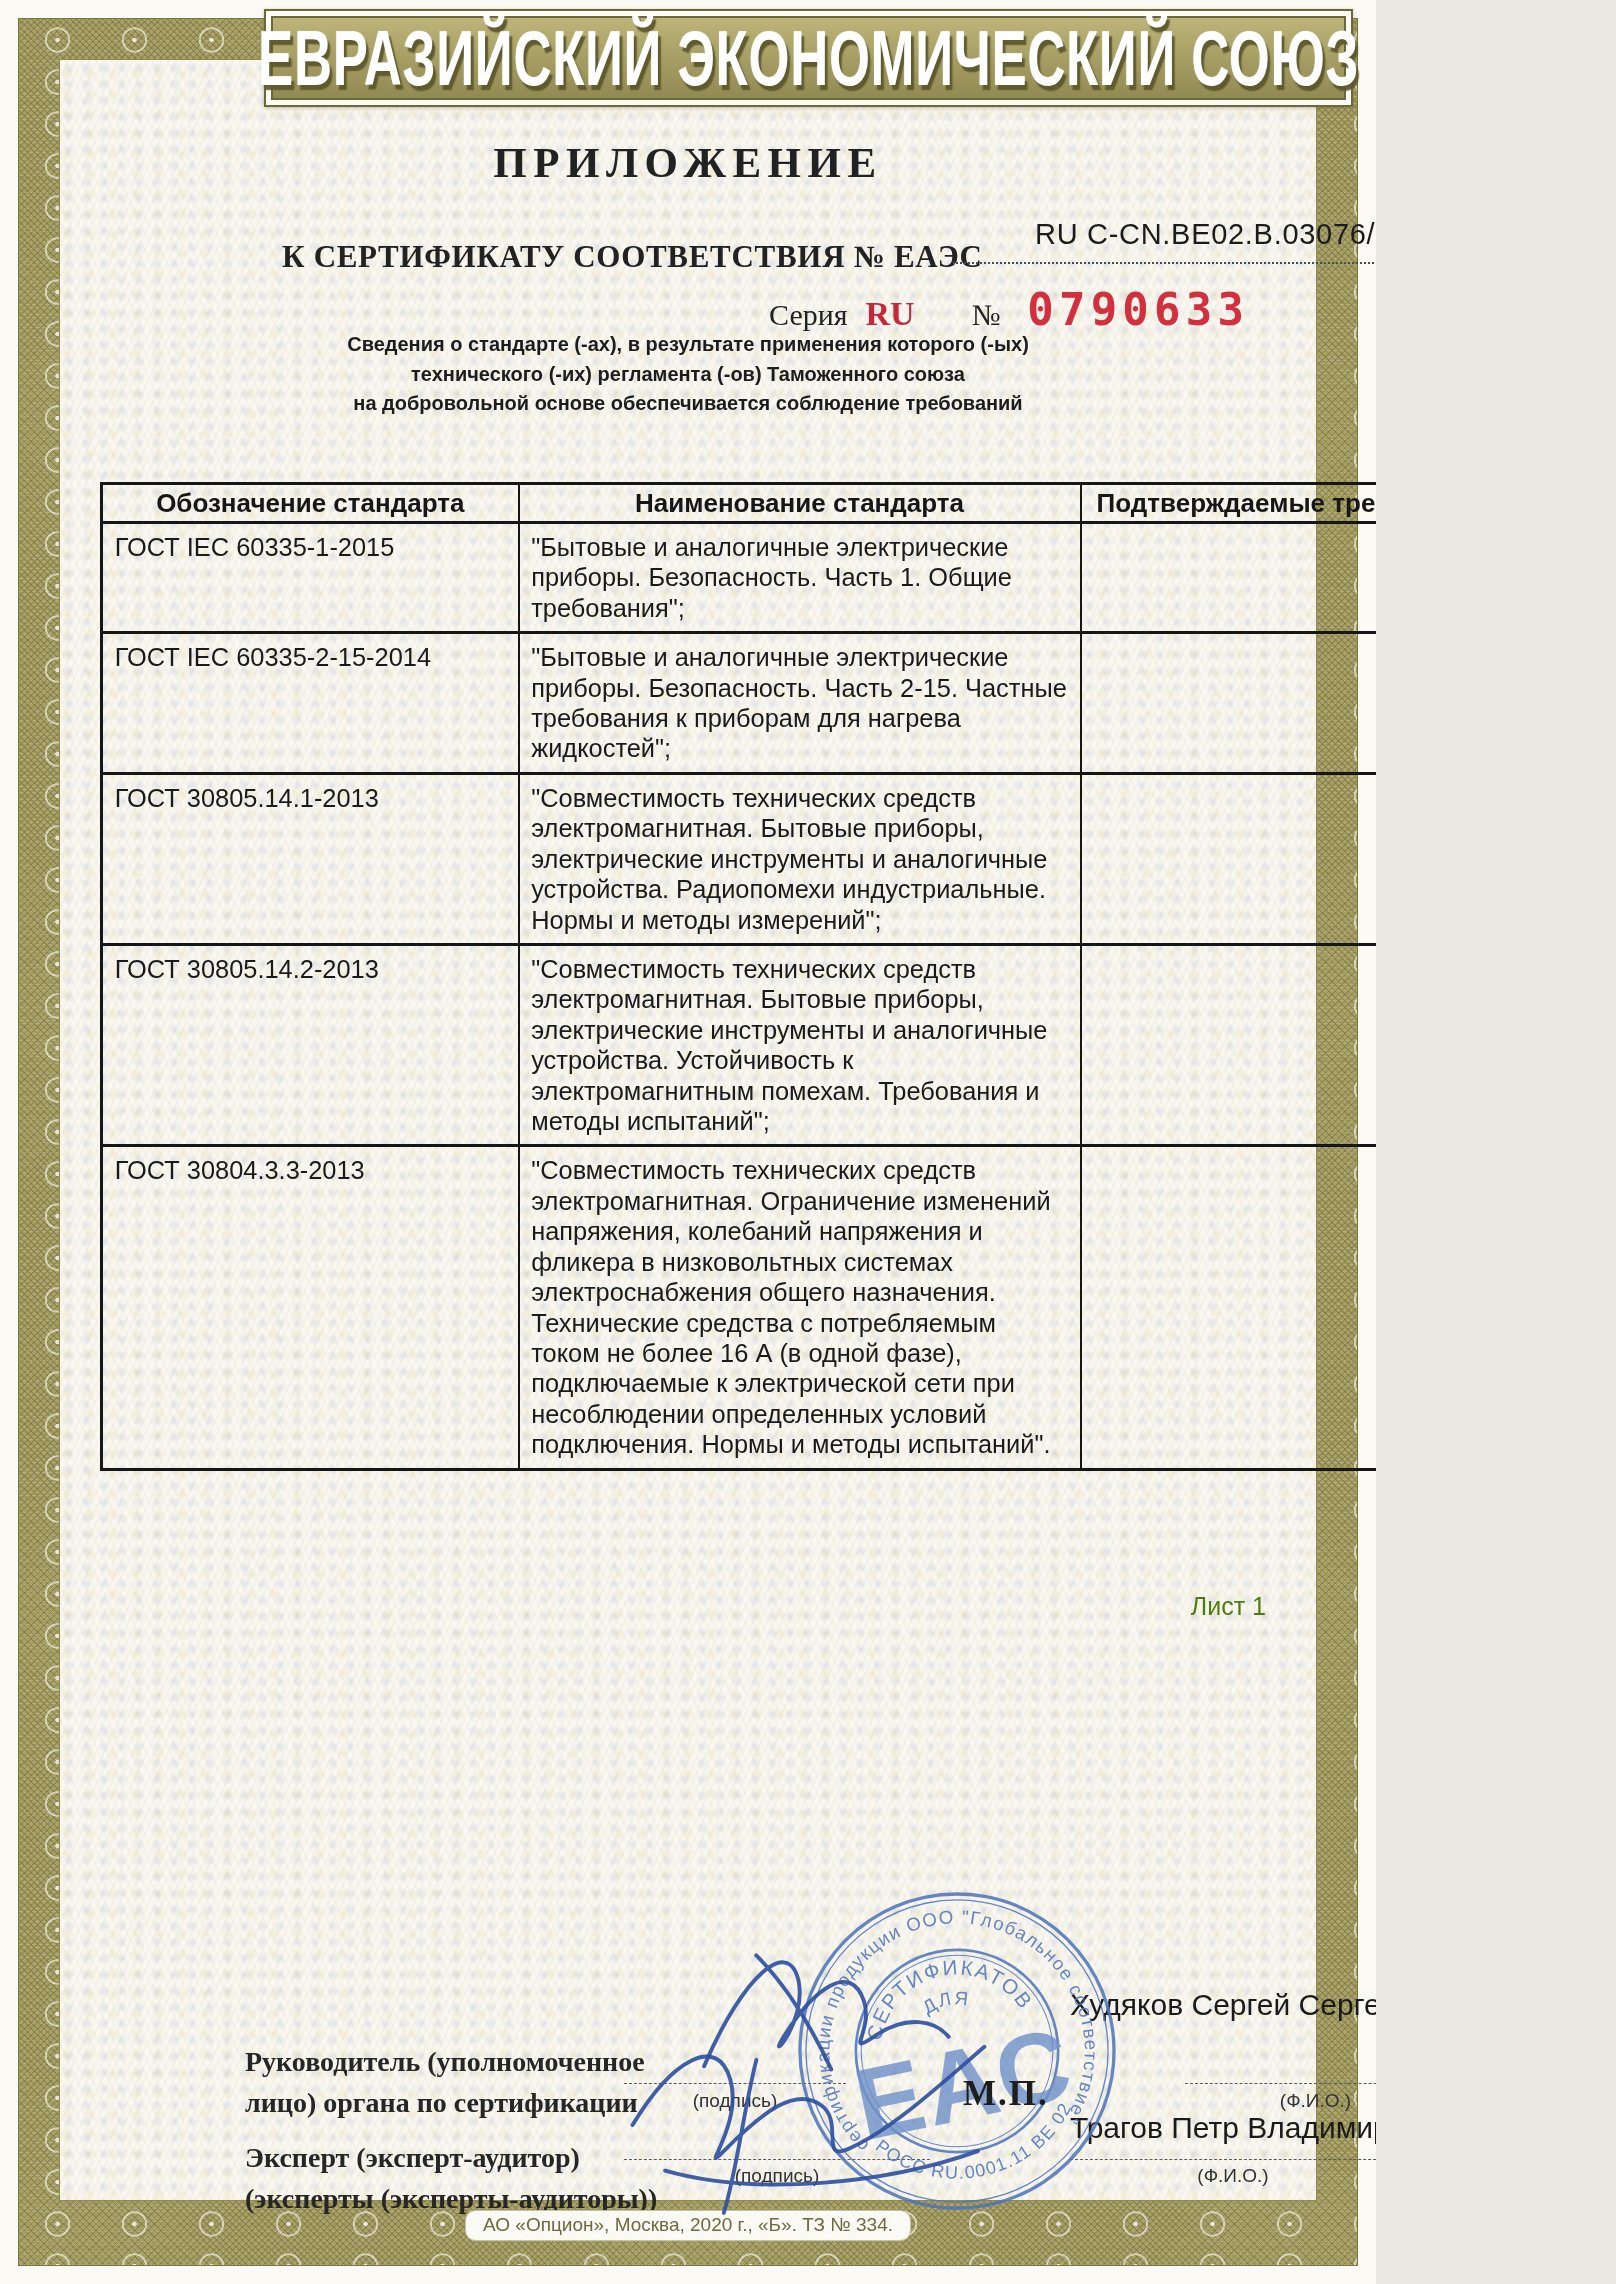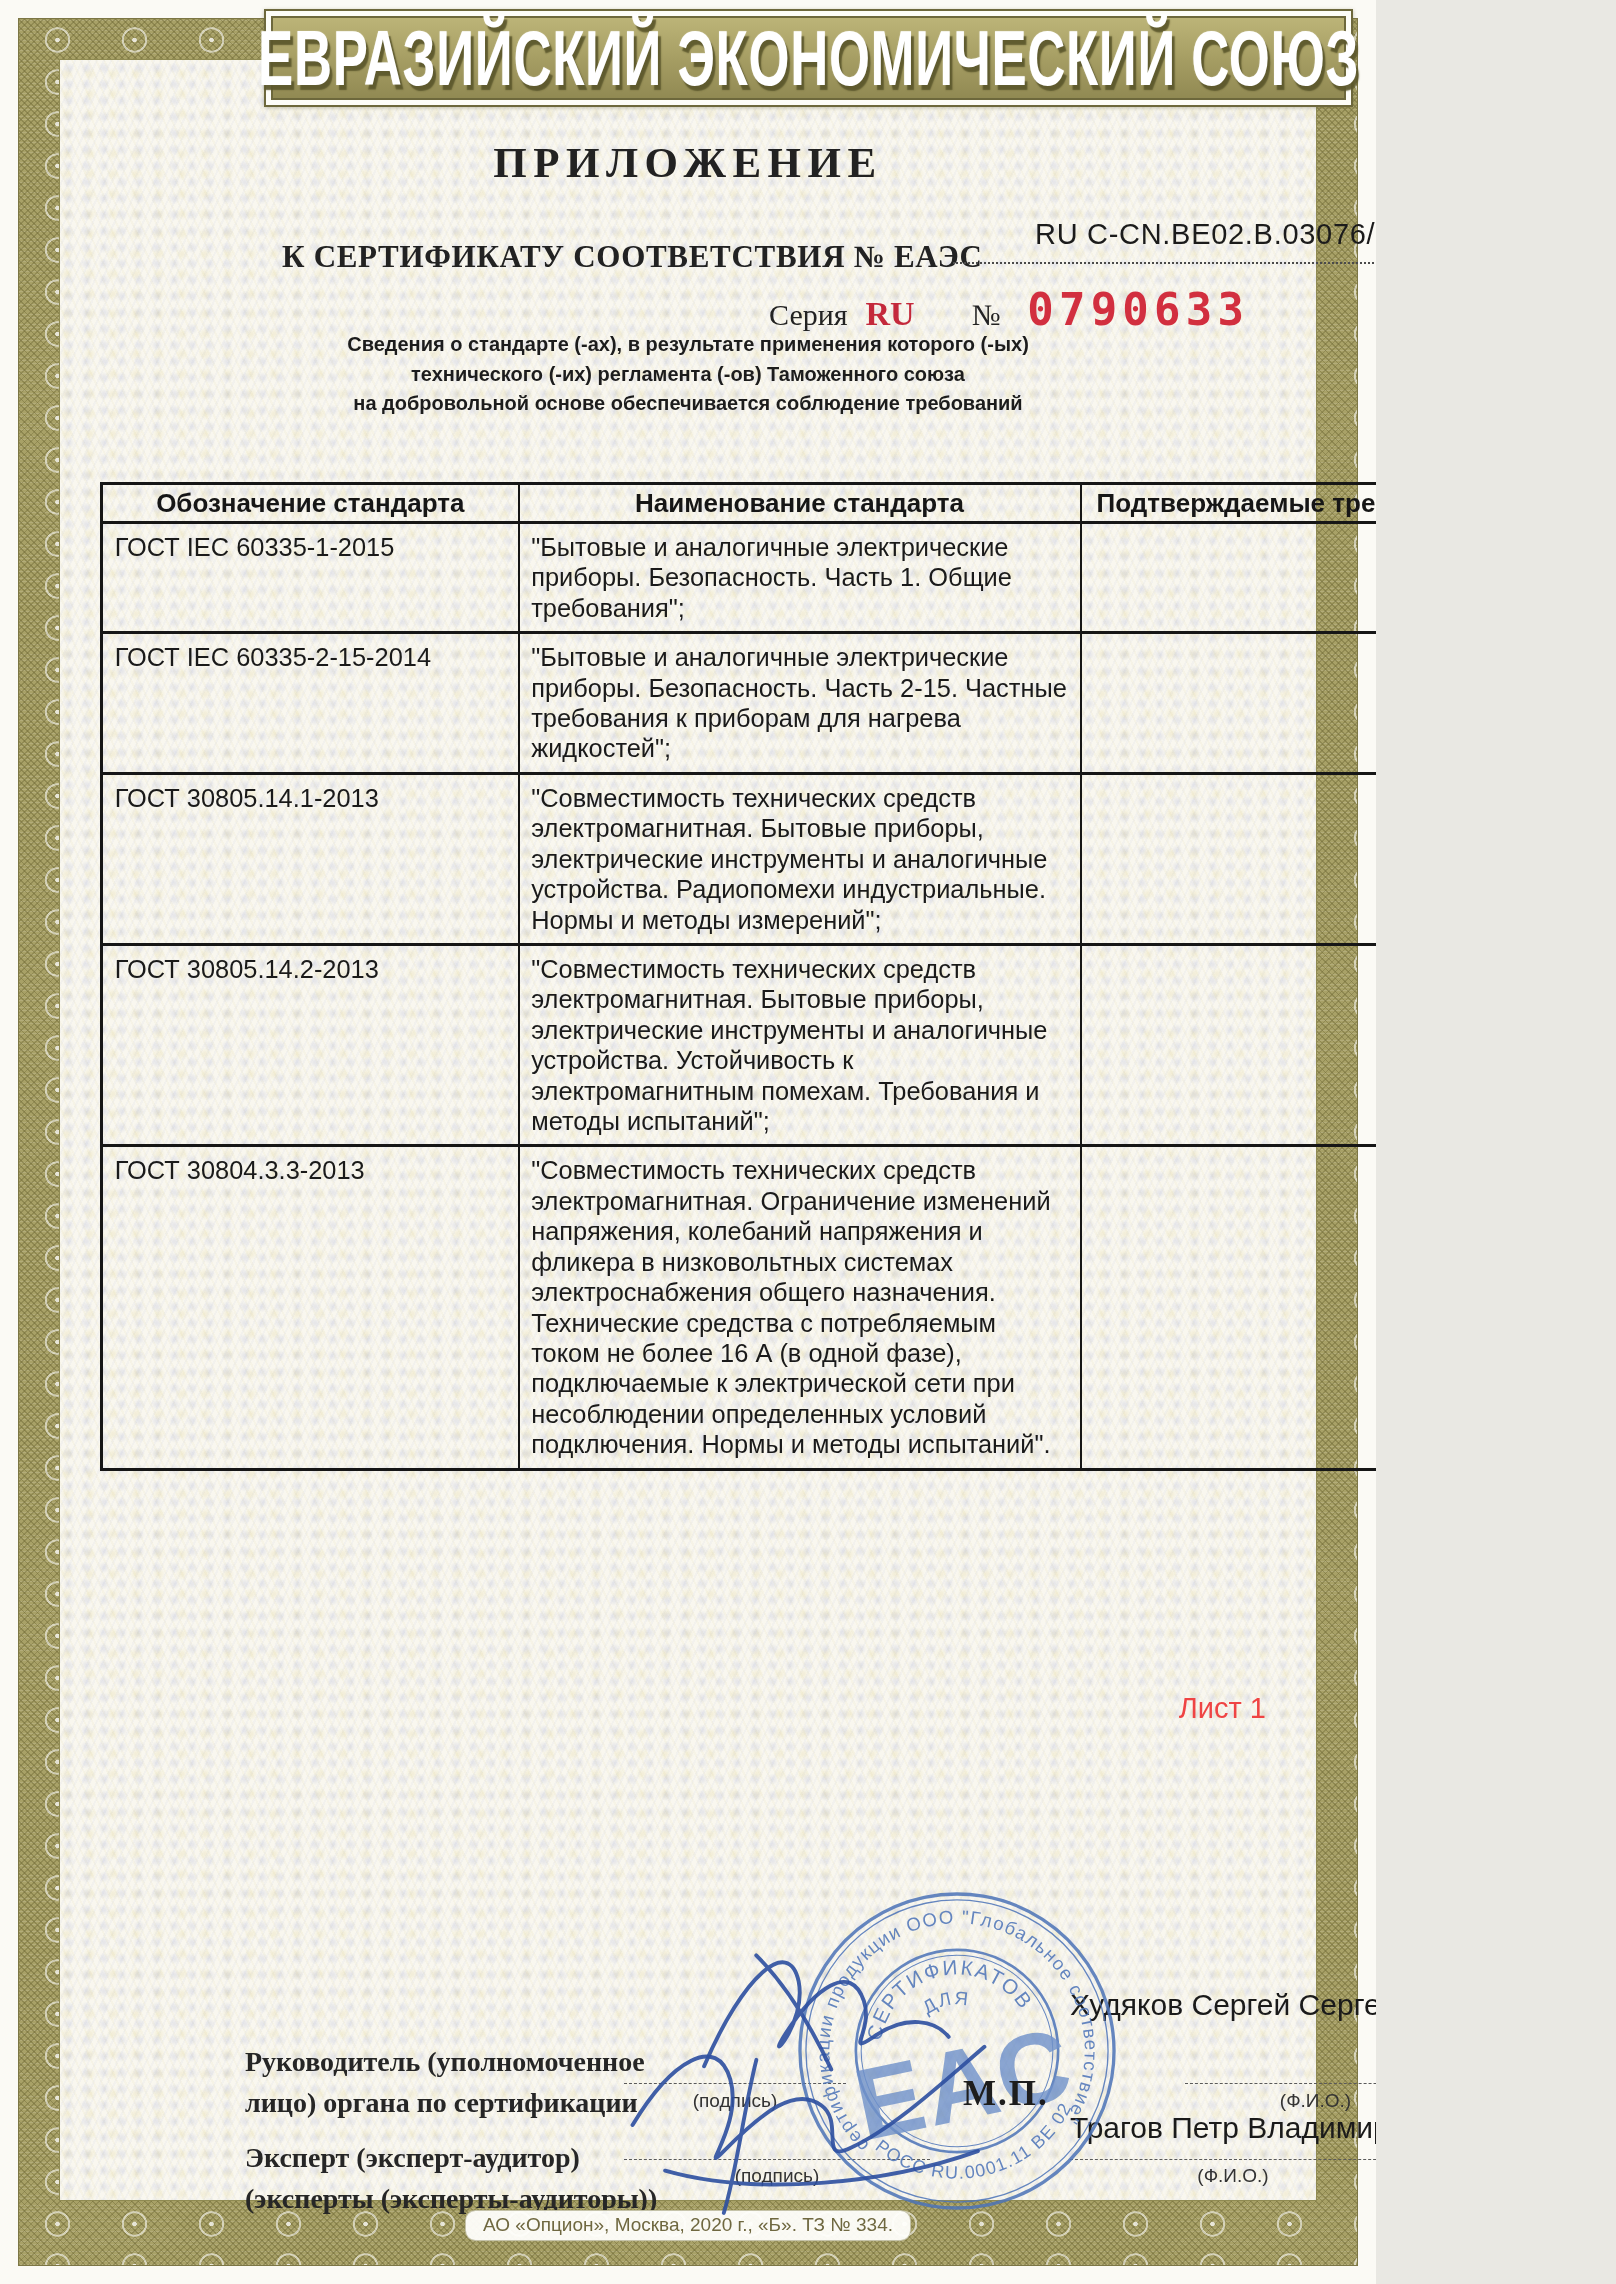--- a/index.html
+++ b/index.html
@@ -55,21 +55,21 @@
     font-weight:bold;font-size:20px;line-height:1.48;color:#1c1c1c;}
   
   table.standards{position:absolute;left:100px;top:482px;width:1399px;z-index:2;
     border-collapse:collapse;table-layout:fixed;padding-left:34px;}
   table.standards th,table.standards td{border-left:2px solid #161616;border-right:2px solid #161616;
     border-top:3.3px solid #161616;border-bottom:3.3px solid #161616;}
   table.standards{border:3.9px solid #161616;}
   table.standards th{font-size:26px;font-weight:bold;padding:2.6px 5.2px;text-align:center;color:#161616;}
   table.standards td{font-size:25.4px;line-height:1.2;vertical-align:top;padding:7.8px 11.7px;color:#1a1a1a;}
   td.c-designation{font-size:26px;}
-  .sheet-label{position:absolute;right:110px;top:1692px;z-index:2;font-size:29px;color:#ef4444;}
+  .sheet-label{position:absolute;right:110px;top:1592px;z-index:2;font-size:25px;color:#4d7c0f;}
   
   .role{position:absolute;z-index:2;font-family:"Liberation Serif",serif;font-weight:bold;
     font-size:28px;line-height:1.45;color:#262626;}
   .sig-line{position:absolute;z-index:2;height:0;border-bottom:1.3px dashed #5a5a5a;}
   .sig-cap{position:absolute;z-index:2;font-size:19px;color:#333;text-align:center;}
   .person{position:absolute;z-index:2;font-size:30px;color:#1a1a1a;white-space:nowrap;}
   .mp{position:absolute;left:963px;top:2074px;z-index:5;font-family:"Liberation Serif",serif;
     font-weight:bold;font-size:35px;letter-spacing:2px;color:#1d1d1d;}
   .print-note{position:absolute;left:50%;top:2210px;transform:translateX(-50%);z-index:3;
     background:rgba(255,255,252,.95);border:0.7px solid rgba(118,112,58,.4);border-radius:10.4px;

